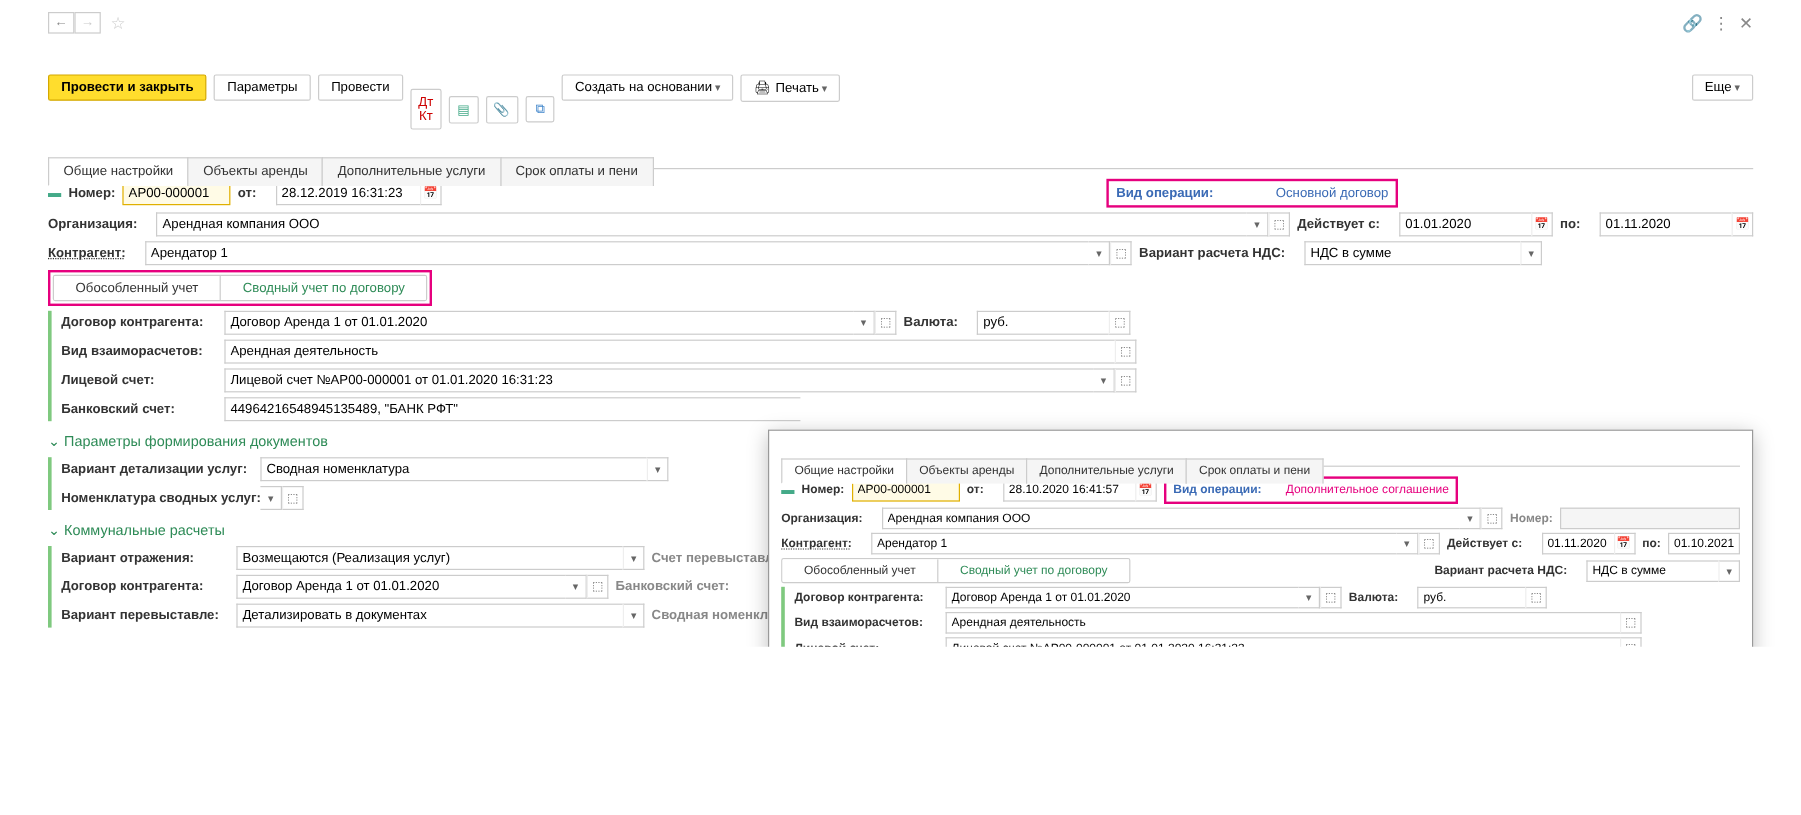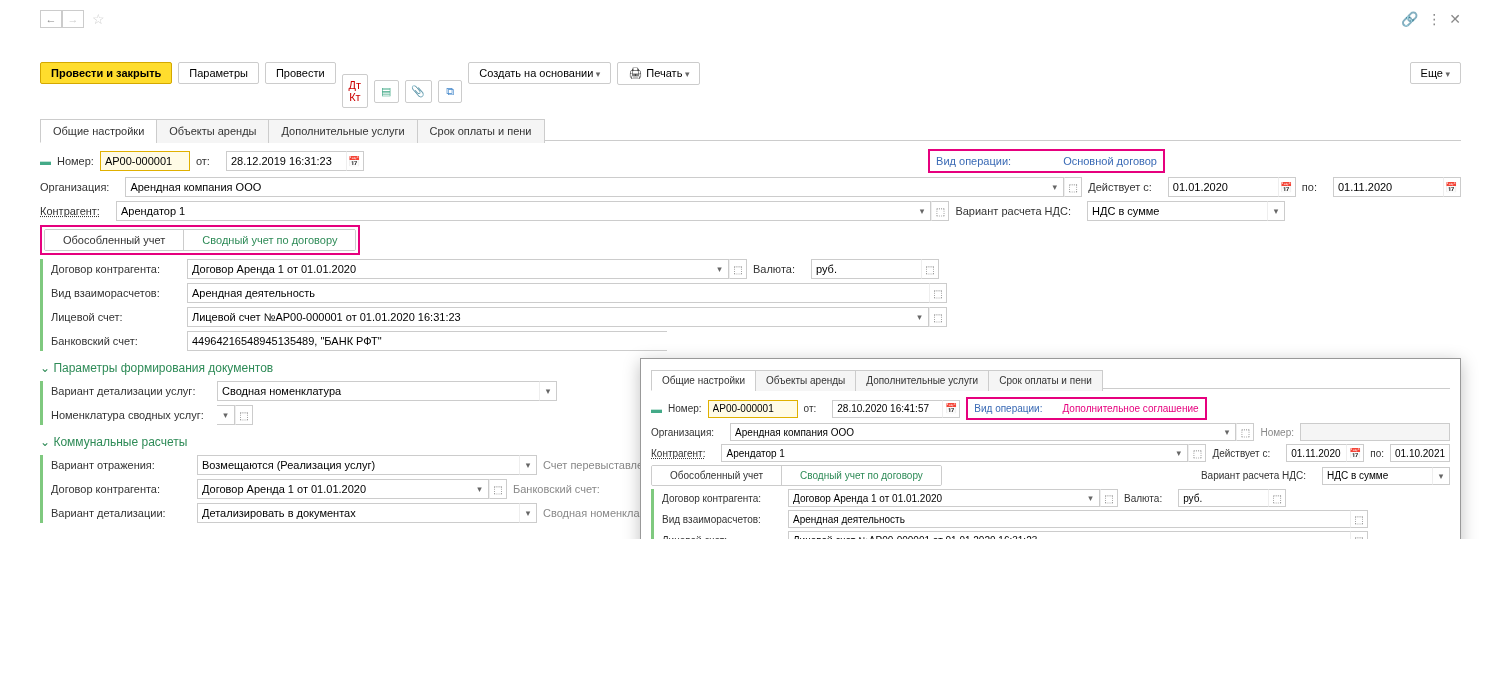--- a/index.html
+++ b/index.html
@@ -14,25 +14,25 @@
   .title-actions span { color: #888; font-size: 14px; cursor: pointer; }
 
   .toolbar { display: flex; gap: 6px; margin-bottom: 8px; align-items: center; }
   .btn { border: 1px solid #ccc; background: #fff; padding: 4px 10px; font-size: 11px; cursor: pointer; border-radius: 2px; }
   .btn-primary { background: #ffdd2d; border-color: #d4a800; font-weight: bold; }
   .btn-icon { padding: 4px 6px; min-width: 24px; text-align: center; margin-top: 36px; }
   .btn-more { margin-left: auto; }
   .caret::after { content: " ▾"; font-size: 9px; color: #666; }
 
   .tabs { display: flex; border-bottom: 1px solid #ccc; margin-bottom: 8px; }
-  .tab { padding: 5px 12px; border: 1px solid #ccc; border-bottom: none; background: #f5f5f5; margin-right: -1px; cursor: pointer; font-size: 11px; position: relative; top: 3px; }
+  .tab { padding: 5px 12px; border: 1px solid #ccc; border-bottom: none; background: #f5f5f5; margin-right: -1px; cursor: pointer; font-size: 11px; position: relative; top: 15px; }
   .tab.active { background: #fff; border-bottom: 1px solid #fff; }
 
   .row { display: flex; align-items: center; margin-bottom: 4px; gap: 6px; }
-  .lbl { font-size: 11px; color: #333; white-space: nowrap; }
+  .lbl { font-size: 11px; color: #333; white-space: nowrap; font-weight: bold; }
   .lbl-dim { color: #888; }
   .inp { border: 1px solid #ccc; padding: 2px 4px; font-size: 11px; height: 20px; background: #fff; }
   .inp-y { border: 1px solid #e0b000; background: #fffbe6; }
   .icon-cell { width: 18px; height: 20px; border: 1px solid #ccc; border-left: none; display: inline-flex; align-items: center; justify-content: center; font-size: 9px; color: #666; cursor: pointer; background: #fff; }
   .field-wrap { display: inline-flex; margin-left: 10px; }
   .field-wrap .inp { border-right: none; }
   .field-wrap .icon-cell:last-child { border-left: 1px solid #eee; }
 
   .hl-box { border: 2px solid #e6007e; padding: 4px 6px; }
   .link-green { color: #2e8b57; text-decoration: underline dotted; cursor: pointer; text-align: center; }
@@ -236,21 +236,21 @@
     <div class="row">
       <span class="lbl" style="width:130px;">Договор контрагента:</span>
       <div class="field-wrap" style="width:310px;">
         <input class="inp grow" value="Договор Аренда 1 от 01.01.2020" style="">
         <span class="icon-cell">▾</span>
         <span class="icon-cell icon-open"></span>
       </div>
       <span class="lbl lbl-dim">Банковский счет:</span>
     </div>
     <div class="row">
-      <span class="lbl" style="width:130px;">Вариант детализации:</span>
+      <span class="lbl" style="width:130px;">Вариант перевыставле:</span>
       <div class="field-wrap w340">
         <input class="inp grow" value="Детализировать в документах" style="">
         <span class="icon-cell">▾</span>
       </div>
       <span class="lbl lbl-dim">Сводная номенкла</span>
     </div>
   </div>
 
   <div class="overlay" style="left:640px; top:358px; right:40px;">
     <div class="tabs">

